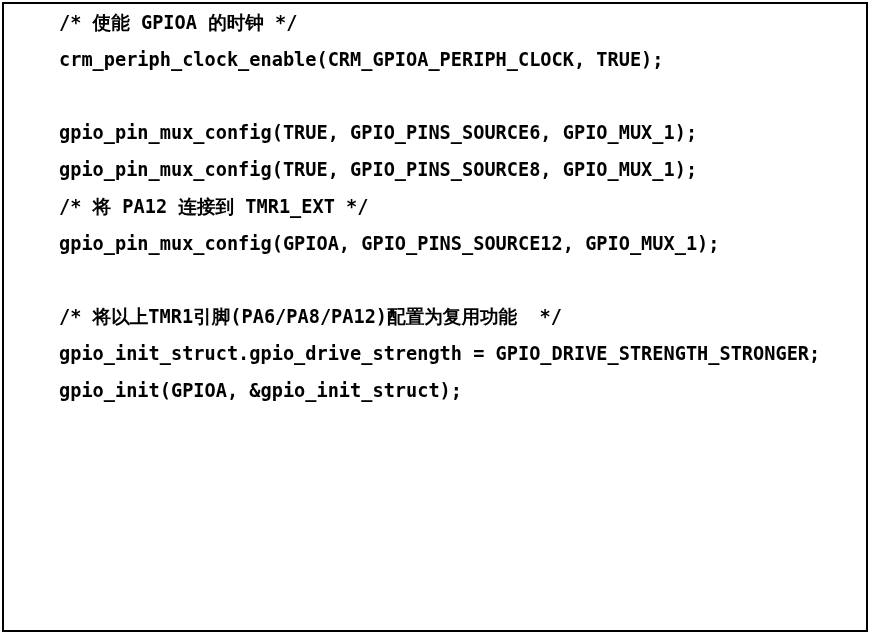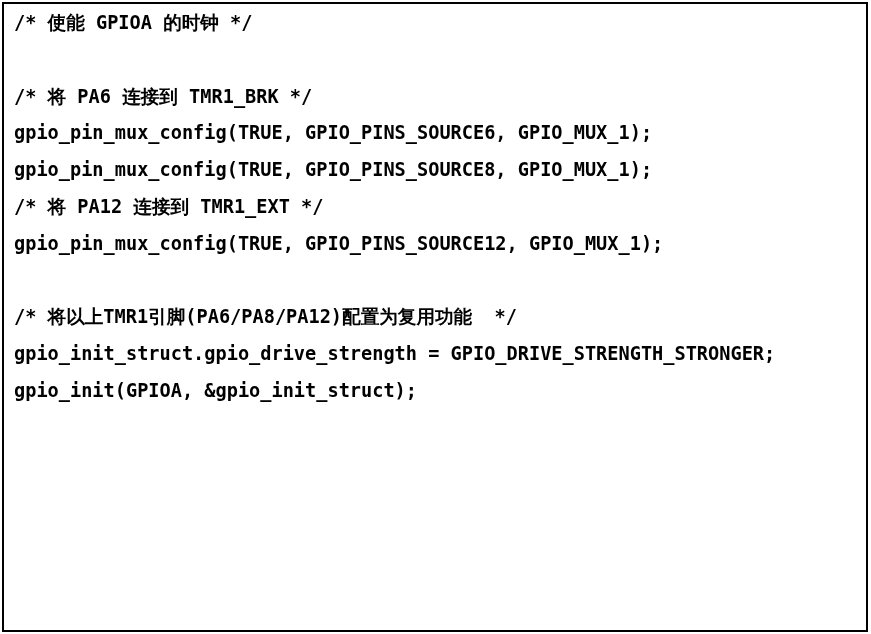--- a/index.html
+++ b/index.html
@@ -30,39 +30,40 @@
     background: var(--bg);
     overflow: hidden;
   }
   .code {
     padding: 1px 8px 0 10px;
     font-family: "DejaVu Sans Mono", "Liberation Mono", monospace;
     font-size: 18.6px;
     font-weight: bold;
     color: var(--text);
     line-height: 36.8px;
+    margin-left: 45px;
   }
   .code-line {
     white-space: pre;
     min-height: 36.8px;
     letter-spacing: 0;
   }
 </style>
 </head>
 <body>
 
 <div class="page">
   <div class="code-frame">
     <div class="code">
       <div class="code-line">/* 使能 GPIOA 的时钟 */</div>
+      <div class="code-line">crm_periph_clock_enable(CRM_GPIOA_PERIPH_CLOCK, TRUE);</div>
       <div class="code-line"></div>
-      <div class="code-line">/* 将 PA6 连接到 TMR1_BRK */</div>
       <div class="code-line">gpio_pin_mux_config(TRUE, GPIO_PINS_SOURCE6, GPIO_MUX_1);</div>
       <div class="code-line">gpio_pin_mux_config(TRUE, GPIO_PINS_SOURCE8, GPIO_MUX_1);</div>
       <div class="code-line">/* 将 PA12 连接到 TMR1_EXT */</div>
-      <div class="code-line">gpio_pin_mux_config(TRUE, GPIO_PINS_SOURCE12, GPIO_MUX_1);</div>
+      <div class="code-line">gpio_pin_mux_config(GPIOA, GPIO_PINS_SOURCE12, GPIO_MUX_1);</div>
       <div class="code-line"></div>
       <div class="code-line">/* 将以上TMR1引脚(PA6/PA8/PA12)配置为复用功能  */</div>
       <div class="code-line">gpio_init_struct.gpio_drive_strength = GPIO_DRIVE_STRENGTH_STRONGER;</div>
       <div class="code-line">gpio_init(GPIOA, &amp;gpio_init_struct);</div>
     </div>
   </div>
 </div>
 
 </body></html>

